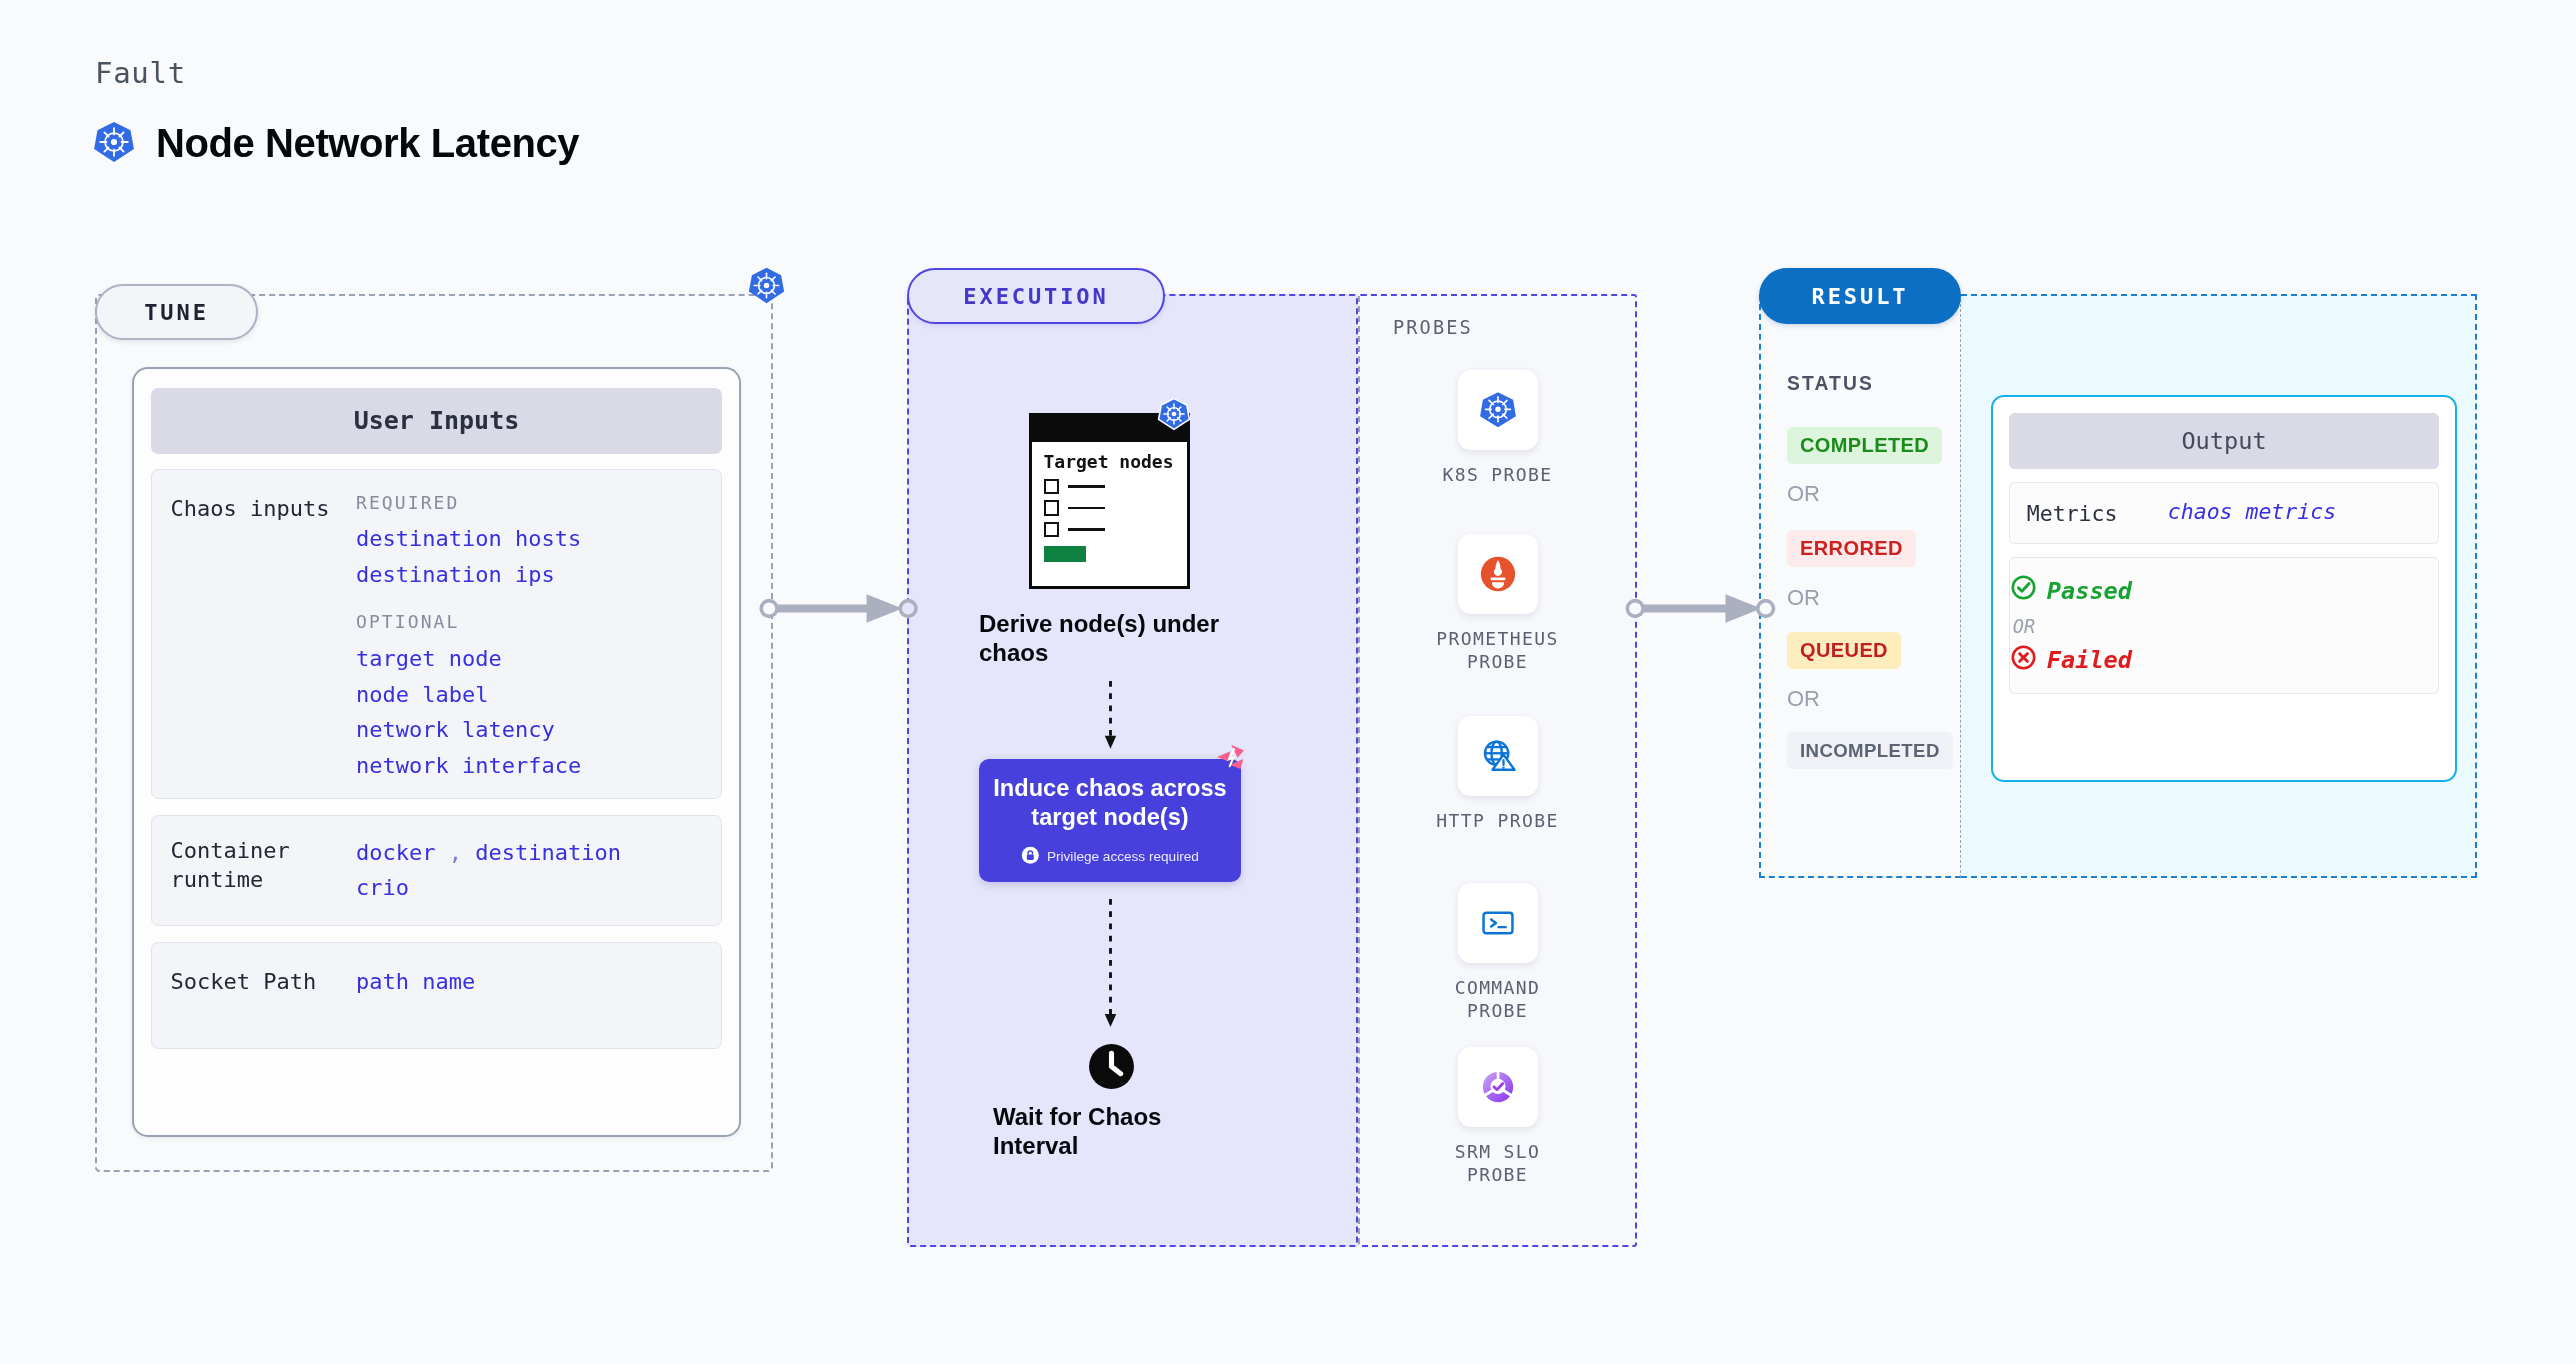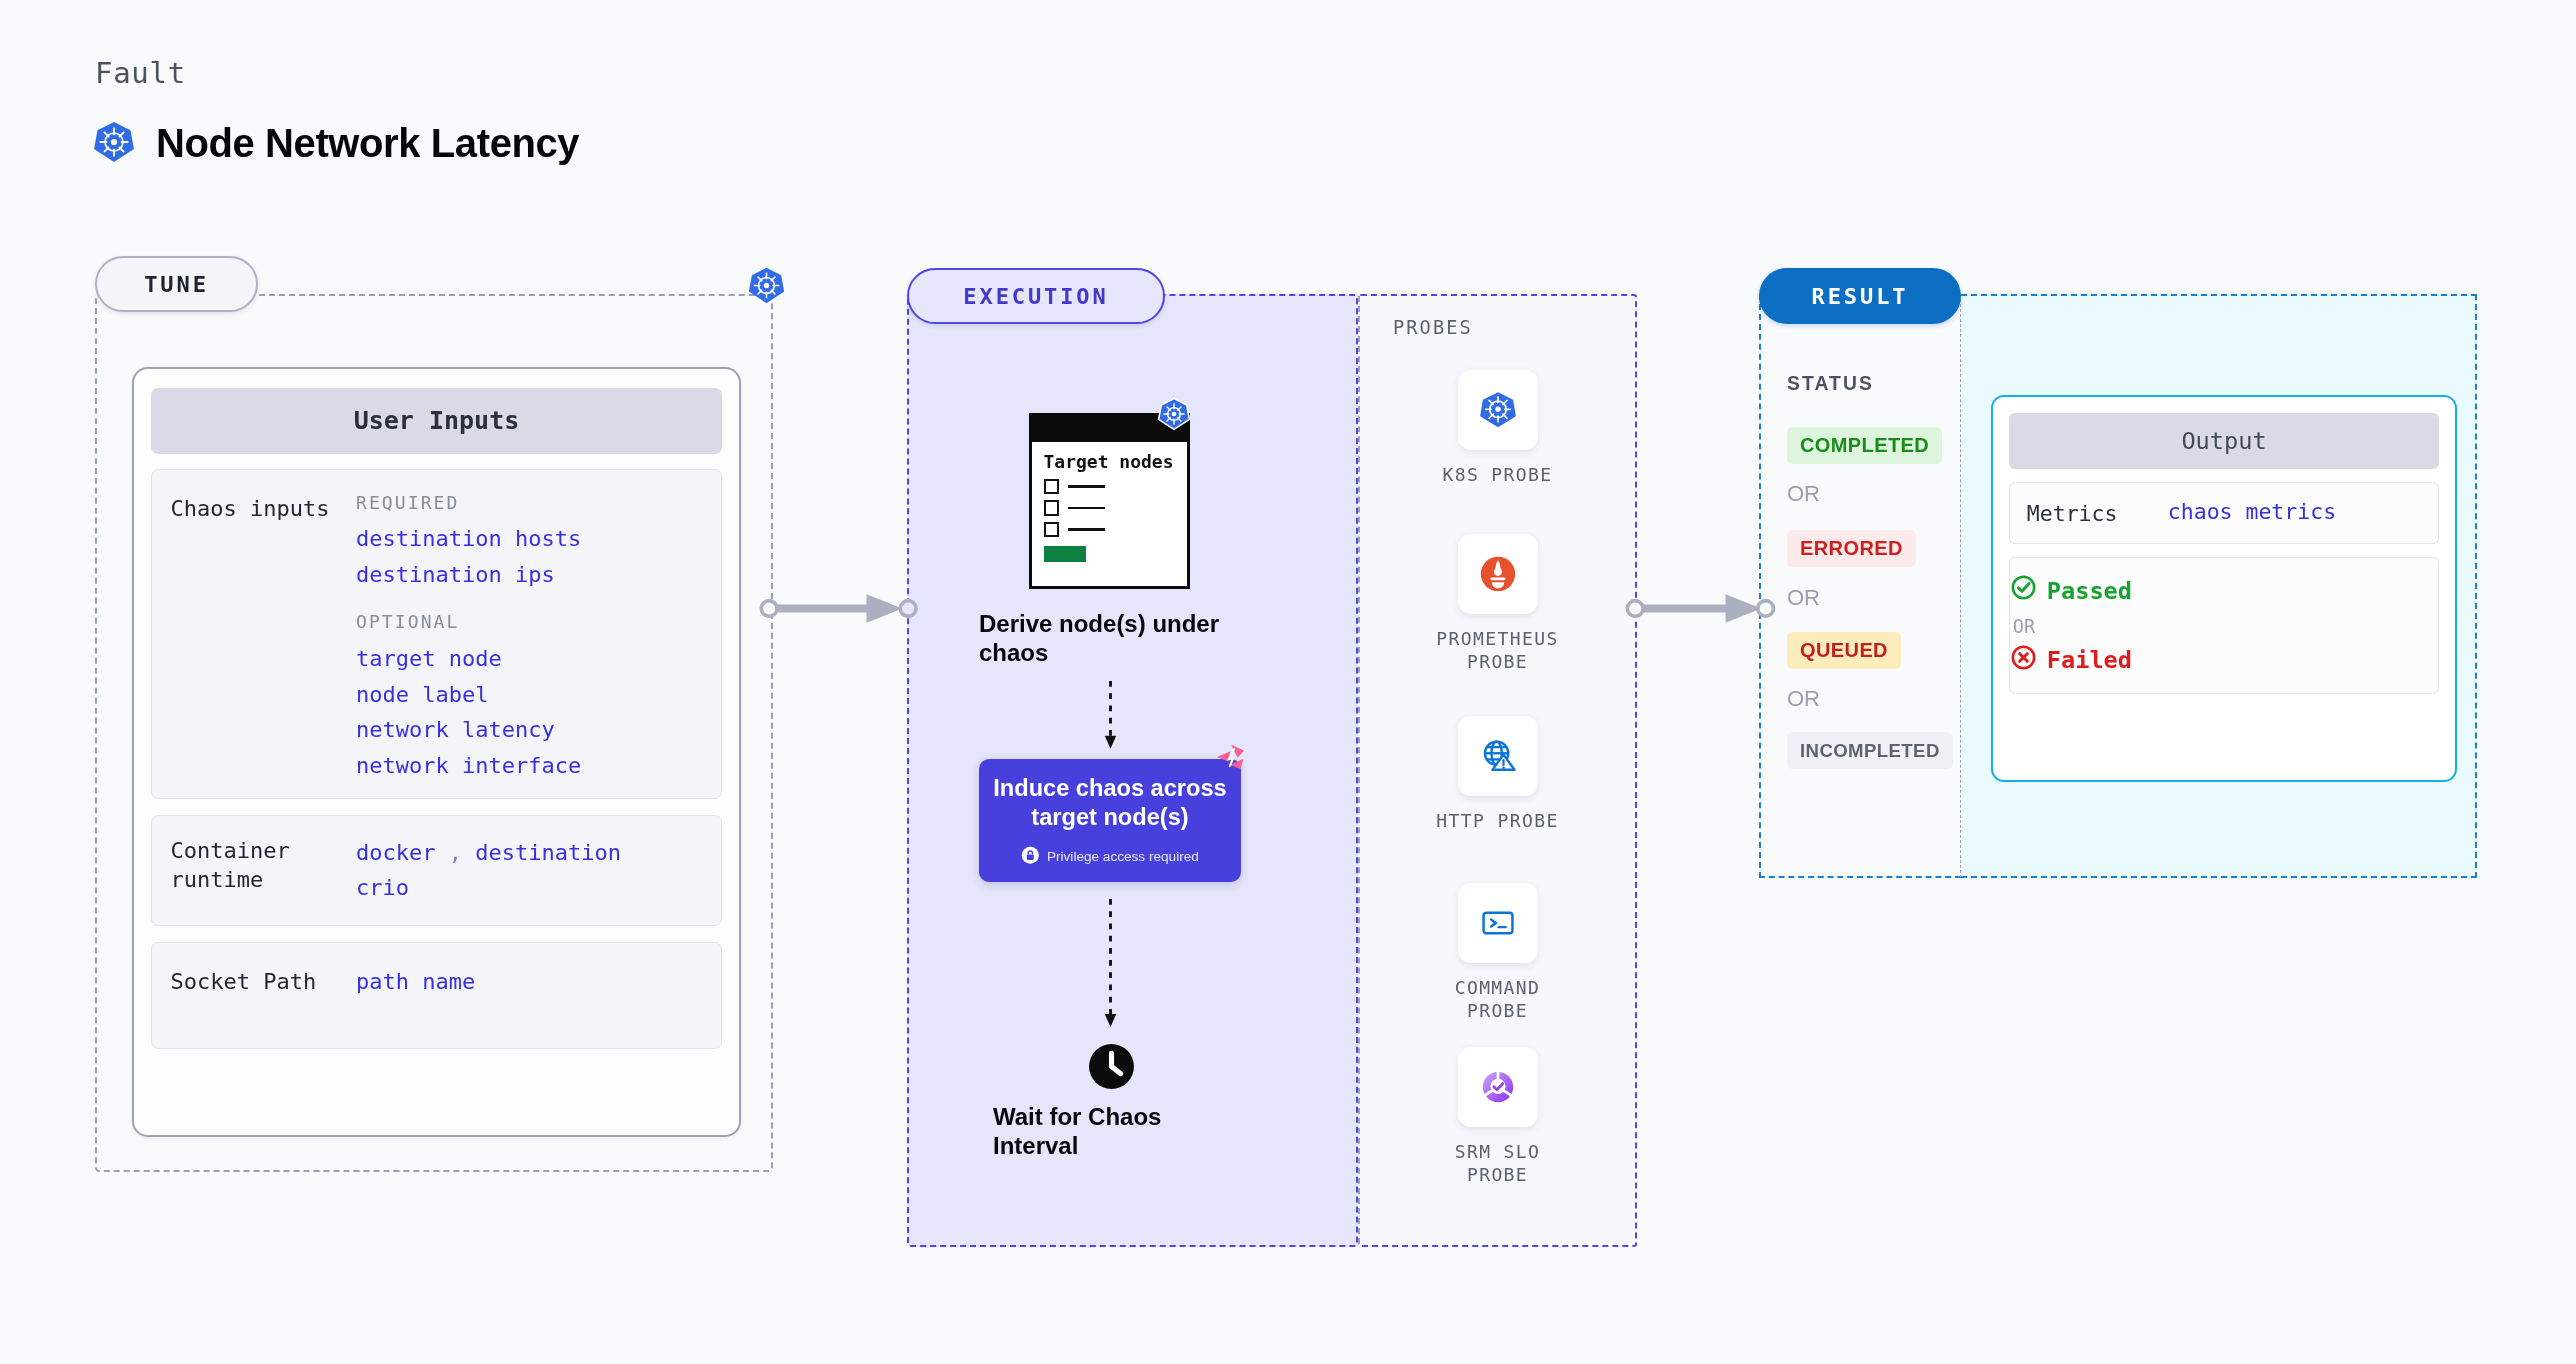--- a/index.html
+++ b/index.html
@@ -23,21 +23,21 @@
     font-family: "Liberation Sans", sans-serif;
   }
 
   
   .pill {
     position: absolute; display: flex; align-items: center; justify-content: center;
     border-radius: 716px; font-family: "DejaVu Sans Mono", monospace;
     font-weight: 700; letter-spacing: 2.9px; z-index: 6;
   }
   .pill-tune {
-    left: 95px; top: 256px; width: 163px; height: 56px;
+    left: 95px; top: 284px; width: 163px; height: 56px;
     background: #f4f5f8; border: 2.1px solid #aeb2c2; color: #1d2330; font-size: 22px;
     box-shadow: 0 2.1px 5.7px rgba(30,40,80,.10);
   }
   .pill-exec {
     left: 907px; top: 268px; width: 258px; height: 56px;
     background: #e6e6fb; border: 2.1px solid #4f46e5; color: #4338ca; font-size: 22px;
     box-shadow: 0 2.1px 5.7px rgba(60,50,200,.12);
   }
   .pill-result {
     left: 1759px; top: 268px; width: 202px; height: 56px;
@@ -139,21 +139,21 @@
     font-family: "DejaVu Sans Mono", monospace; font-size: 23.6px; color: #434a59;
   }
   .out-row {
     margin: 13px 15.8px 0 15.8px; border: 1.4px solid #e4e6ec; border-radius: 5.7px;
     background: #fcfcfd; display: flex; padding: 15.8px 0;
   }
   .out-row-l {
     flex: 0 0 158px; padding-left: 17px;
     font-family: "DejaVu Sans Mono", monospace; font-size: 21.5px; color: #2b3040; line-height: 1.35;
   }
-  .out-row-r { flex: 1; font-family: "DejaVu Sans Mono", monospace; font-size: 21.5px; color: #3730e0; }
+  .out-row-r { flex: 1; font-family: "DejaVu Sans Mono", monospace; font-size: 21.5px; color: #3730e0; font-style: italic; }
 
   .pr-line { display: flex; align-items: center; gap: 10px; font-weight: 700; font-size: 23.6px; }
   .pr-pass { color: #17a231; }
   .pr-fail { color: #e01b1b; }
   .pr-or { font-family: "DejaVu Sans Mono", monospace; font-size: 18.6px; color: #9aa0ad; margin: 8.6px 0 7.2px 2.9px; }
 
   
   .flow-caption {
     position: absolute; text-align: left; font-weight: 700;
     font-family: "Liberation Sans", sans-serif; color: #07080c; line-height: 1.2;

